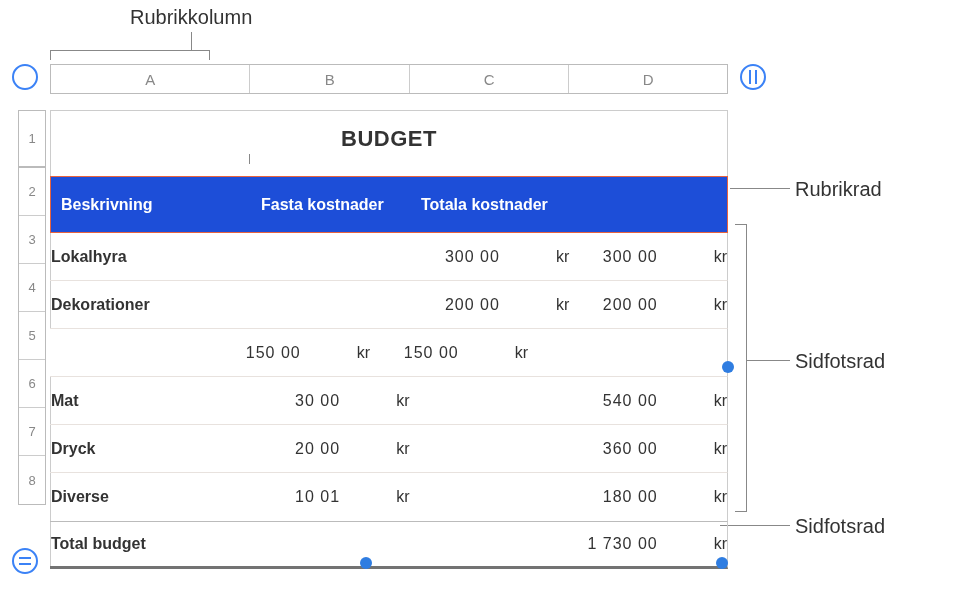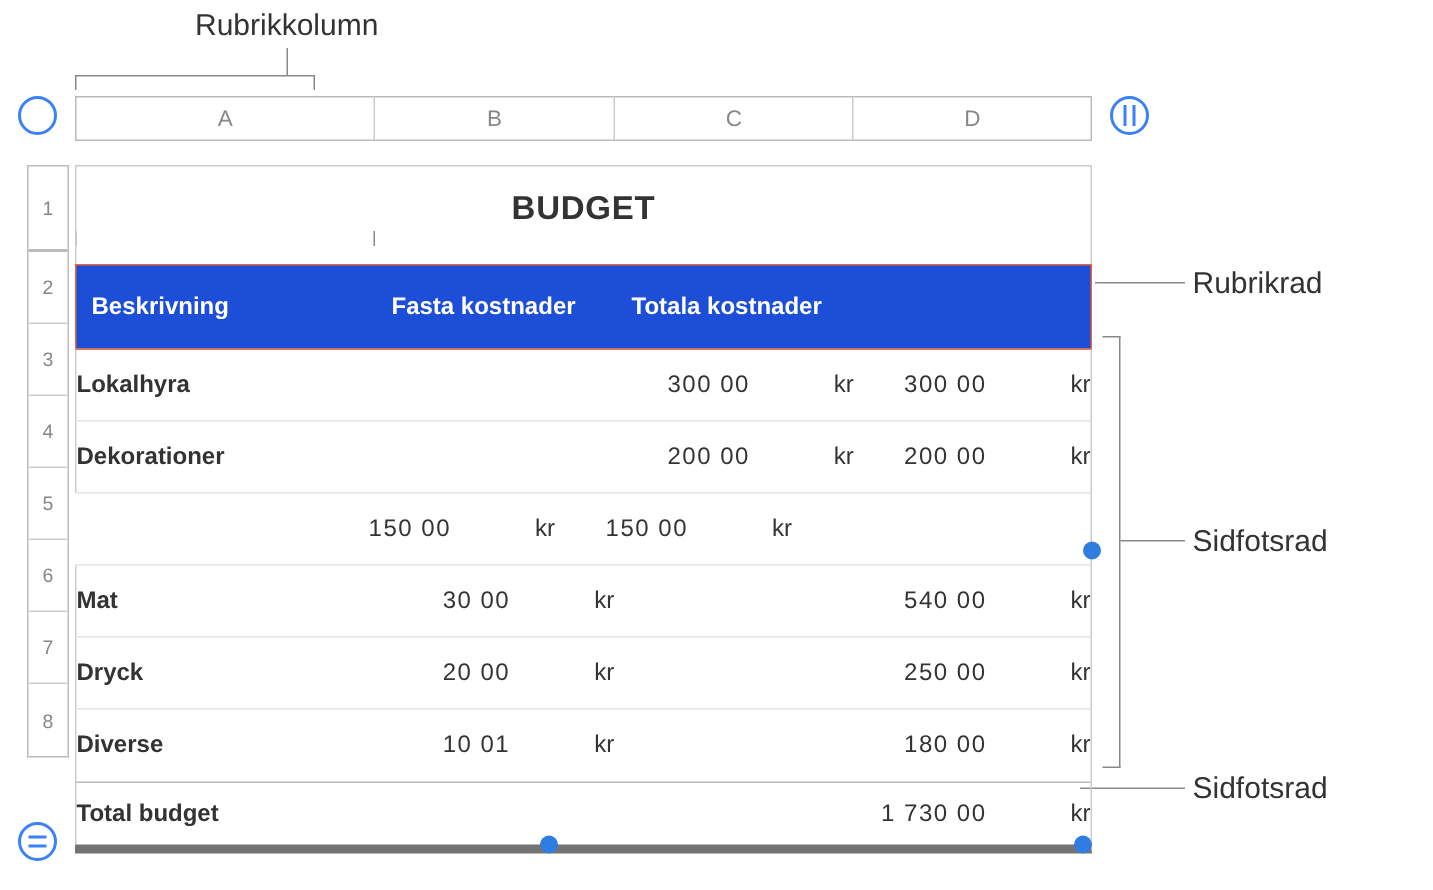--- a/index.html
+++ b/index.html
@@ -124,21 +124,21 @@
   }
   .hdr-row .cell { padding:8px 10px; display:flex; align-items:center;}
   .body-row {
     display:flex;
     height:48px;
     border-right:1px solid #ccc;
     border-bottom:1px solid #e8e2de;
   }
   .body-row .cell { padding:0 0; display:flex; align-items:center; font-size:16px; color:#333;}
   .body-row .cell.first { font-weight:600; border-left:1px solid #ccc;}
-  .body-row.foot { border-top:1px solid #bbb; border-bottom:6px solid #737373;}
+  .body-row.foot { border-top:1px solid #bbb; border-bottom:3px solid #737373;}
   .num { justify-content:flex-end; text-align:left; letter-spacing: 1px; gap: 46px;}
   .num .unit { margin-left:10px; letter-spacing:0;}
   .body-row.last-body { border-bottom:none; }
 
   .cA{width:200px;} .cB{width:160px;} .cC{width:160px;} .cD{width:158px;}
 
   
   .bracket {
     position: absolute;
     border-color:#888;
@@ -267,21 +267,21 @@
   <div class="body-row">
     <div class="cell first cA">Dryck</div>
     <div class="cell num cB">
         <span>20 00</span>
         <span class="unit">kr</span>
       </div>
     <div class="cell num cC">
         <span></span>
       </div>
     <div class="cell num cD">
-        <span>250 00</span>
+        <span>360 00</span>
         <span class="unit">kr</span>
       </div>
   </div>
   <div class="body-row last-body">
     <div class="cell first cA">Diverse</div>
     <div class="cell num cB">
         <span>10 01</span>
         <span class="unit">kr</span>
       </div>
     <div class="cell num cC">

